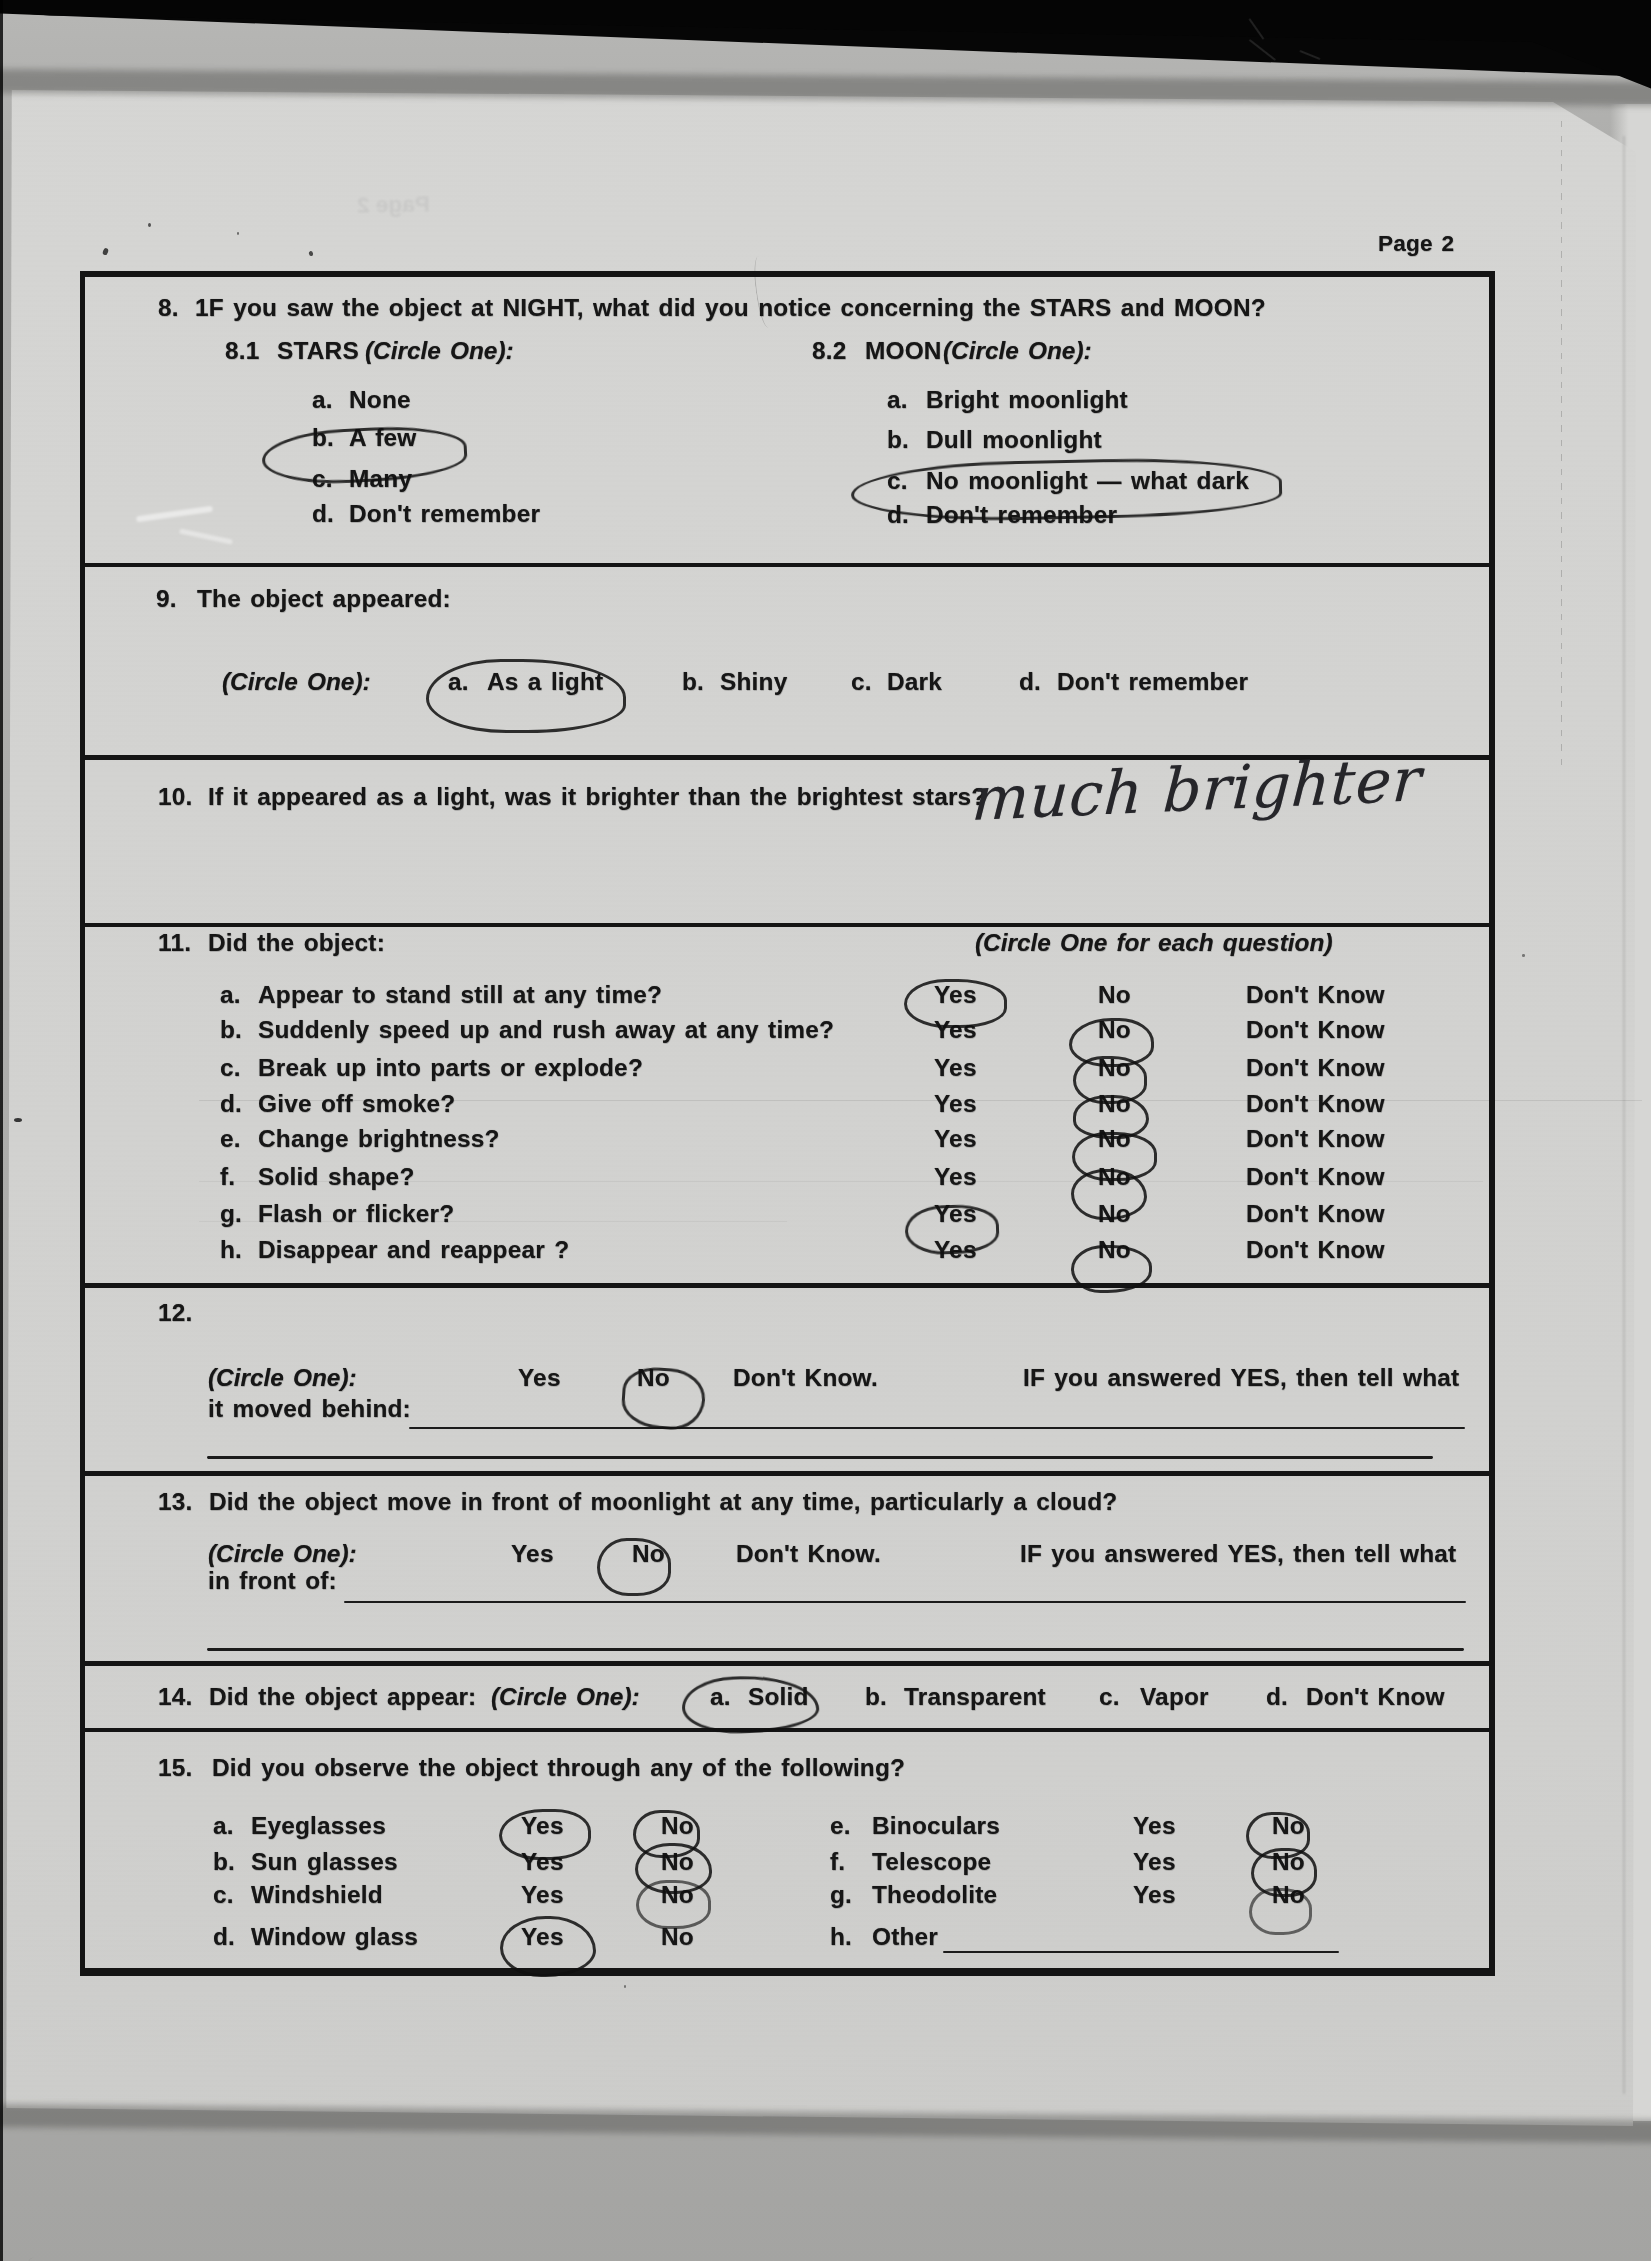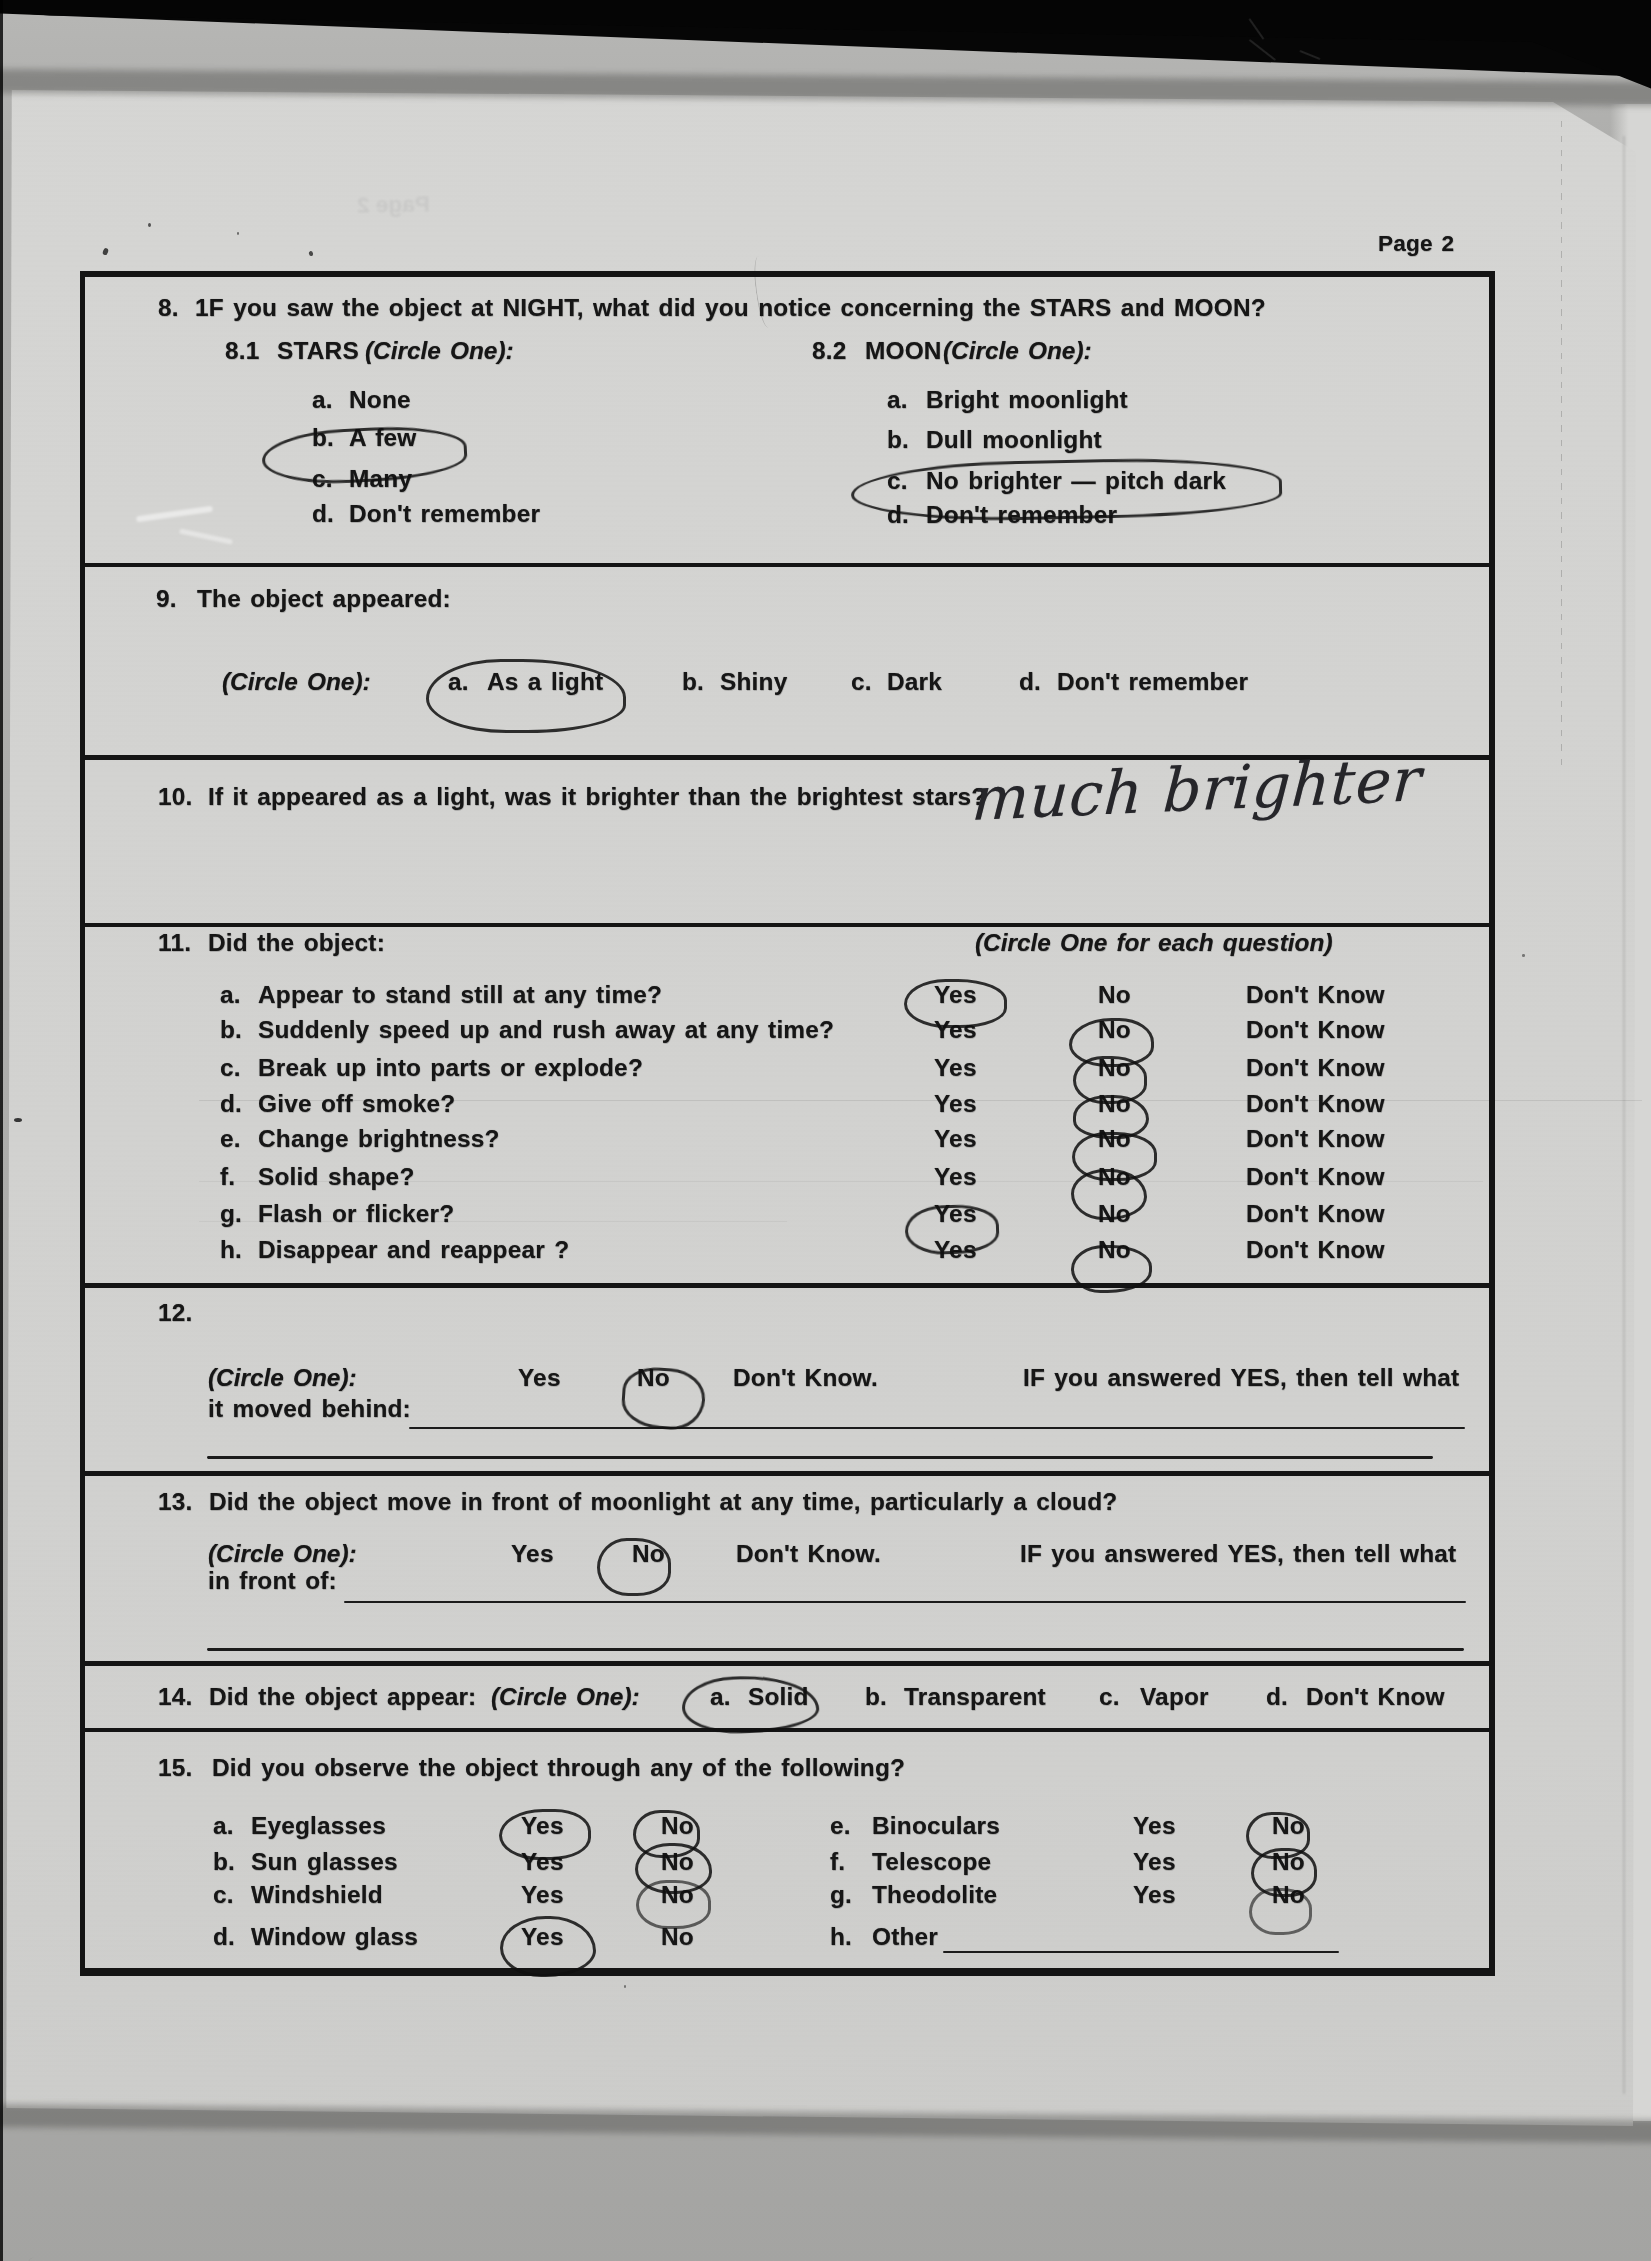--- a/index.html
+++ b/index.html
@@ -116,21 +116,21 @@
   <div class="t" style="left:312px;top:467px;">c.</div>
   <div class="t" style="left:349px;top:467px;">Many</div>
   <div class="t" style="left:312px;top:502px;">d.</div>
   <div class="t" style="left:349px;top:502px;">Don't remember</div>
 
   <div class="t" style="left:887px;top:388px;">a.</div>
   <div class="t" style="left:926px;top:388px;">Bright moonlight</div>
   <div class="t" style="left:887px;top:428px;">b.</div>
   <div class="t" style="left:926px;top:428px;">Dull moonlight</div>
   <div class="t" style="left:887px;top:469px;">c.</div>
-  <div class="t" style="left:926px;top:469px;">No brighter — pitch dark</div>
+  <div class="t" style="left:926px;top:469px;">No moonlight — what dark</div>
   <div class="t" style="left:887px;top:503px;">d.</div>
   <div class="t" style="left:926px;top:503px;">Don't remember</div>
 
   <div class="circle" style="left:262px;top:428px;width:199px;height:48px;transform:rotate(-3deg);"></div>
   <div class="circle" style="left:851px;top:460px;width:425px;height:53px;transform:rotate(-1.2deg);border-radius:48% 52% 50% 50% / 65% 55% 45% 60%;"></div>
 
   <div class="t" style="left:156px;top:587px;">9.</div>
   <div class="t" style="left:197px;top:587px;">The object appeared:</div>
   <div class="t it" style="left:222px;top:670px;">(Circle One):</div>
   <div class="t" style="left:448px;top:670px;">a.</div>

